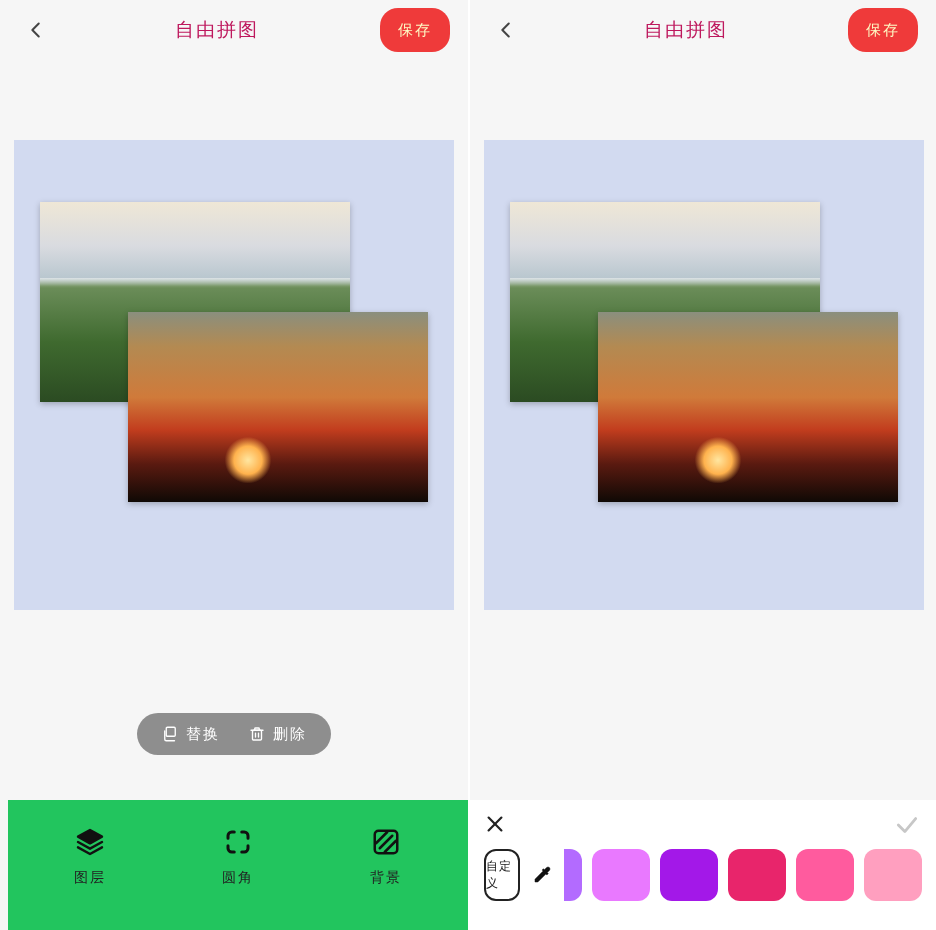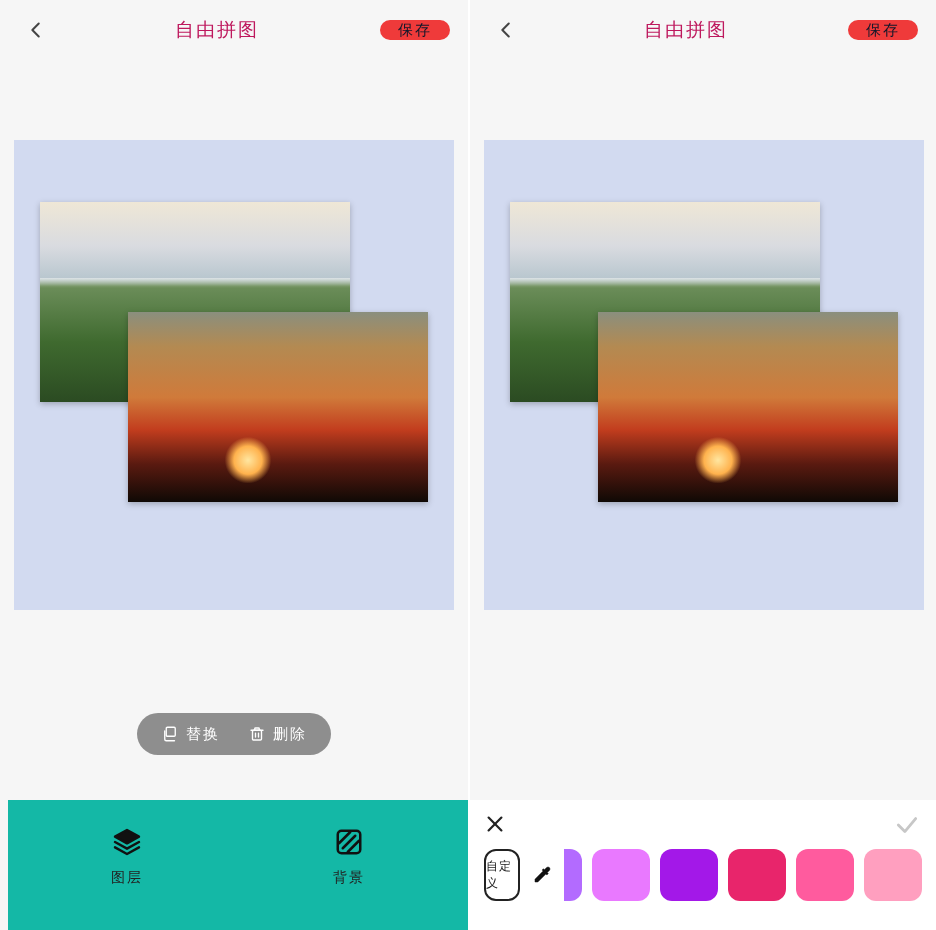--- a/index.html
+++ b/index.html
@@ -36,23 +36,23 @@
     color: #444;
   }
   .title {
     font-size: 19px;
     color: #be185d;
     font-weight: 500;
     letter-spacing: 2px;
   }
   .save-btn {
     background: #ef3a3a;
-    color: #0f172a;
+    color: #fef9c3;
     border-radius: 18px;
-    height: 20px;
+    height: 44px;
     padding: 0 18px;
     font-size: 15px;
     display: flex;
     align-items: center;
     justify-content: center;
     letter-spacing: 2px;
     text-align: center;
   }
 
   
@@ -114,21 +114,21 @@
     font-size: 15px;
   }
   .pill-item { display: flex; align-items: center; gap: 7px; letter-spacing: 2px; }
   .pill-item svg { width: 18px; height: 18px; }
 
   
   .toolbar {
     position: absolute;
     bottom: 0; left: 8px; right: 0;
     height: 130px;
-    background: #14b8a6;
+    background: #22c55e;
     display: flex;
     align-items: center;
     justify-content: space-around;
     padding: 0 8px 18px 8px;
   }
   .tbtn {
     display: flex; flex-direction: column; align-items: center; gap: 10px;
     color: #222; font-size: 14px; letter-spacing: 2px;
     width: 80px;
   }
@@ -230,20 +230,31 @@
         <svg viewBox="0 0 24 24" width="32" height="32" fill="none" stroke="#111" stroke-width="1.8" stroke-linejoin="round" stroke-linecap="round">
           <polygon points="12 3 21 8 12 13 3 8 12 3" fill="#111"></polygon>
           <polyline points="3 12 12 17 21 12"></polyline>
           <polyline points="3 16 12 21 21 16"></polyline>
         </svg>
       </div>
       <span>图层</span>
     </div>
     <div class="tbtn">
       <div class="ico">
+        <svg viewBox="0 0 24 24" width="30" height="30" fill="none" stroke="#111" stroke-width="2.4" stroke-linecap="round">
+          <path d="M4 9V7a3 3 0 0 1 3-3h2"></path>
+          <path d="M20 9V7a3 3 0 0 0-3-3h-2"></path>
+          <path d="M4 15v2a3 3 0 0 0 3 3h2"></path>
+          <path d="M20 15v2a3 3 0 0 1-3 3h-2"></path>
+        </svg>
+      </div>
+      <span>圆角</span>
+    </div>
+    <div class="tbtn">
+      <div class="ico">
         <svg viewBox="0 0 24 24" width="30" height="30" fill="none" stroke="#111" stroke-width="2" stroke-linecap="round">
           <rect x="3" y="3" width="18" height="18" rx="3"></rect>
           <line x1="7" y1="17" x2="17" y2="7"></line>
           <line x1="4" y1="13" x2="13" y2="4"></line>
           <line x1="11" y1="20" x2="20" y2="11"></line>
         </svg>
       </div>
       <span>背景</span>
     </div>
   </div>

